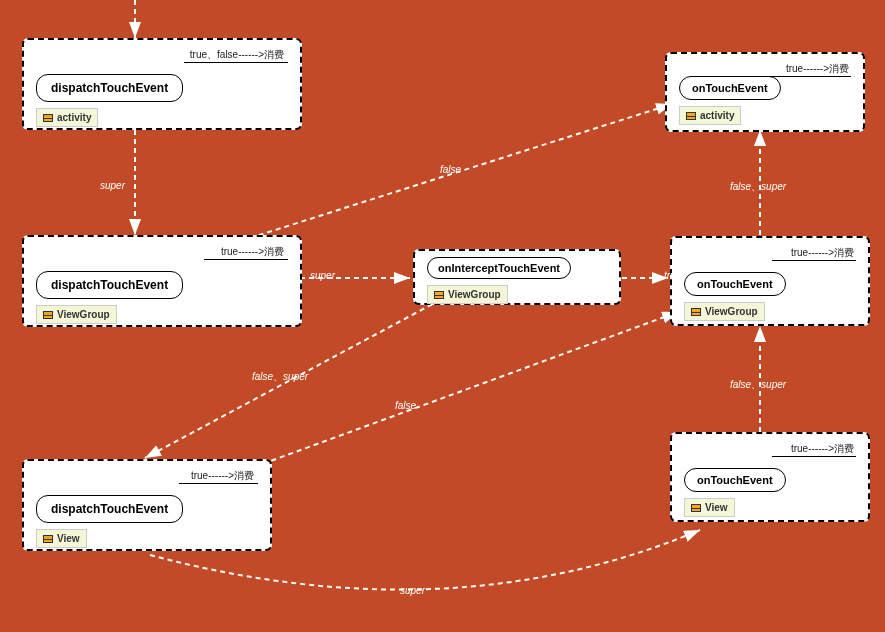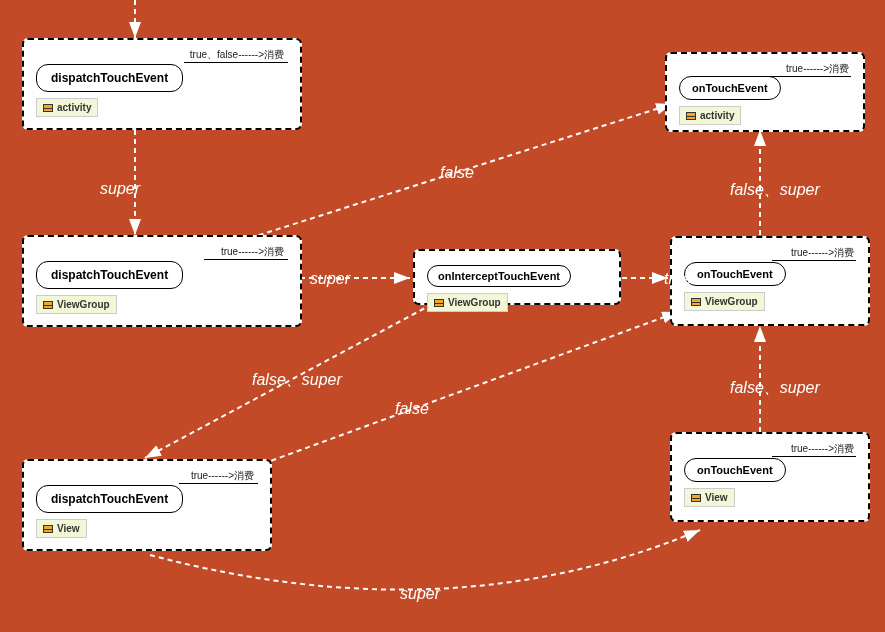--- a/index.html
+++ b/index.html
@@ -26,21 +26,21 @@
   }
   .node-title {
     display: inline-block;
     border: 1.5px solid #000;
     border-radius: 12px;
     padding: 6px 14px;
     font-size: 12px;
     font-weight: bold;
     background: #fff;
     margin-bottom: 6px;
-    margin-top: 14px;
+    margin-top: 24px;
   }
   .node-tag {
     display: flex;
     align-items: center;
     gap: 4px;
     font-size: 10px;
     font-weight: bold;
     color: #333;
     background: #f3f6d7;
     border: 1px solid #ccc;
@@ -63,21 +63,21 @@
   .underline {
     border-bottom: 1px solid #000;
     position: absolute;
     top: 22px;
     left: 160px;
     right: 12px;
     height: 0;
   }
   .edge-label {
     position: absolute;
-    font-size: 16px;
+    font-size: 10px;
     font-style: italic;
     color: #fff;
     white-space: nowrap;
   }
   svg.edges {
     position: absolute;
     top: 0; left: 0;
     width: 885px; height: 632px;
     pointer-events: none;
   }
@@ -137,21 +137,21 @@
   <div class="underline" style="left:155px;"></div>
   <div class="node-annot" style="top:8px; right:16px;">true------&gt;消费</div>
   <div class="node-title">dispatchTouchEvent</div>
   <div class="node-tag">
     <span class="tag-icon"></span>
     <span>View</span>
   </div>
 </div>
 
 <div class="node" style="left:413px; top:249px; width:208px; height:56px; padding-top:6px;">
-  <div class="node-title" style="margin-top:8px; font-size:11px; padding:4px 10px;">onInterceptTouchEvent</div>
+  <div class="node-title" style="margin-top:0; font-size:11px; padding:4px 10px;">onInterceptTouchEvent</div>
   <div class="node-tag">
     <span class="tag-icon"></span>
     <span>ViewGroup</span>
   </div>
 </div>
 
 <div class="node" style="left:665px; top:52px; width:200px; height:80px;">
   <div class="underline" style="left:100px;"></div>
   <div class="node-annot" style="top:8px; right:14px;">true------&gt;消费</div>
   <div class="node-title" style="margin-top:12px; font-size:11px; padding:5px 12px;">onTouchEvent</div>

